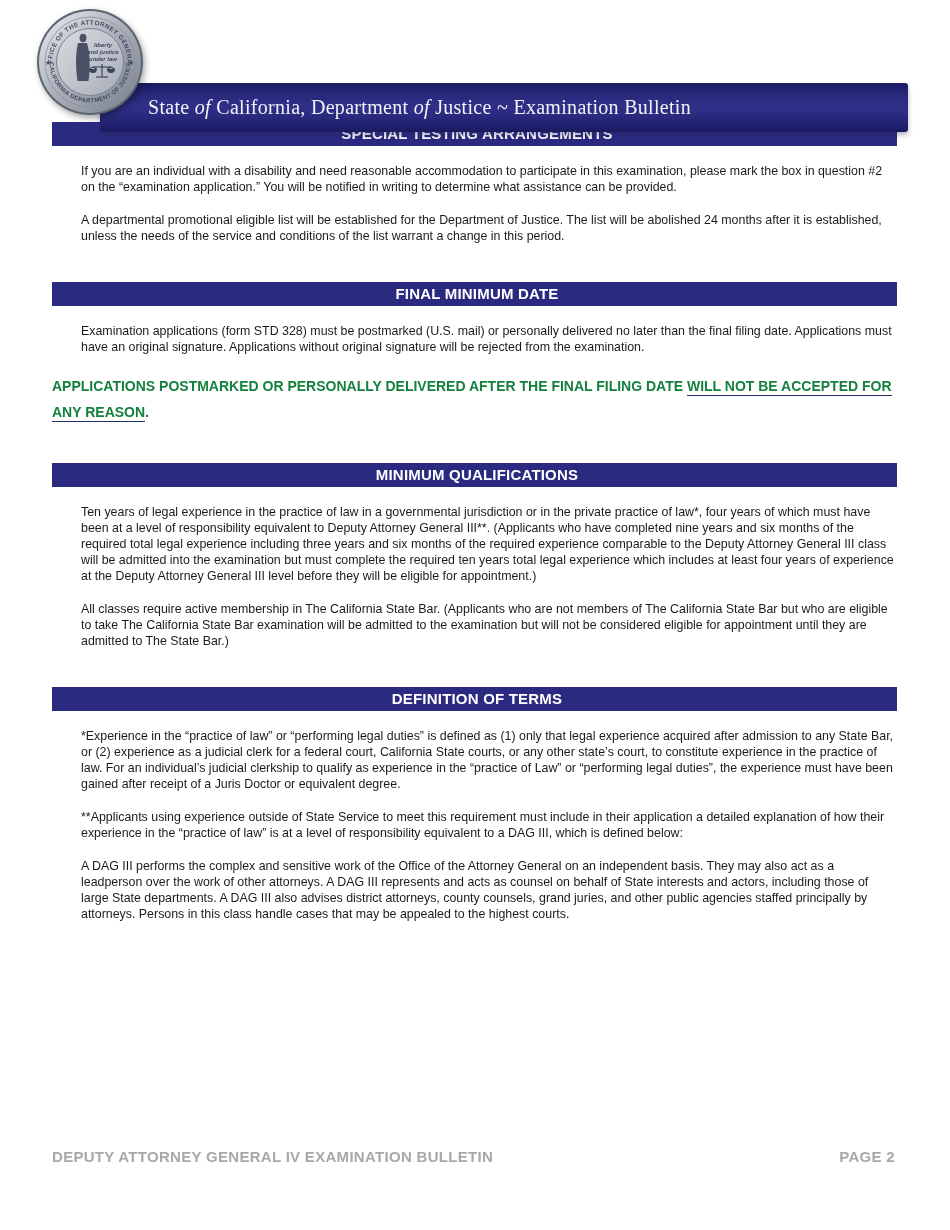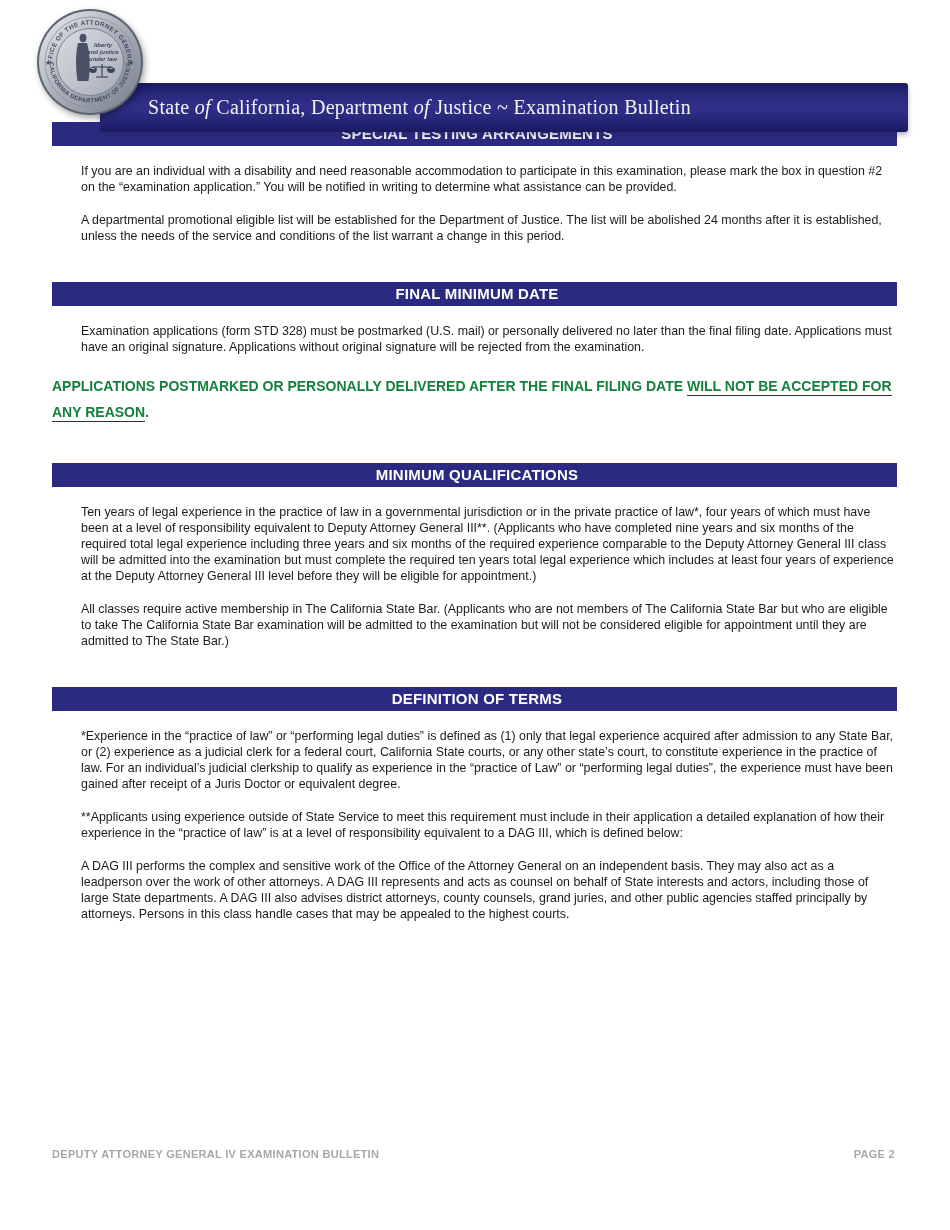--- a/index.html
+++ b/index.html
@@ -86,21 +86,21 @@
     padding-bottom: 1px;
   }
   
   .footer {
     position: absolute;
     left: 52px;
     right: 55px;
     top: 1148px;
     display: flex;
     justify-content: space-between;
-    font-size: 11px;
+    font-size: 15px;
     font-weight: bold;
     letter-spacing: 0.3px;
     color: #a8a8a8;
   }
 </style>
 </head>
 <body>
 
 <div class="page">
 

